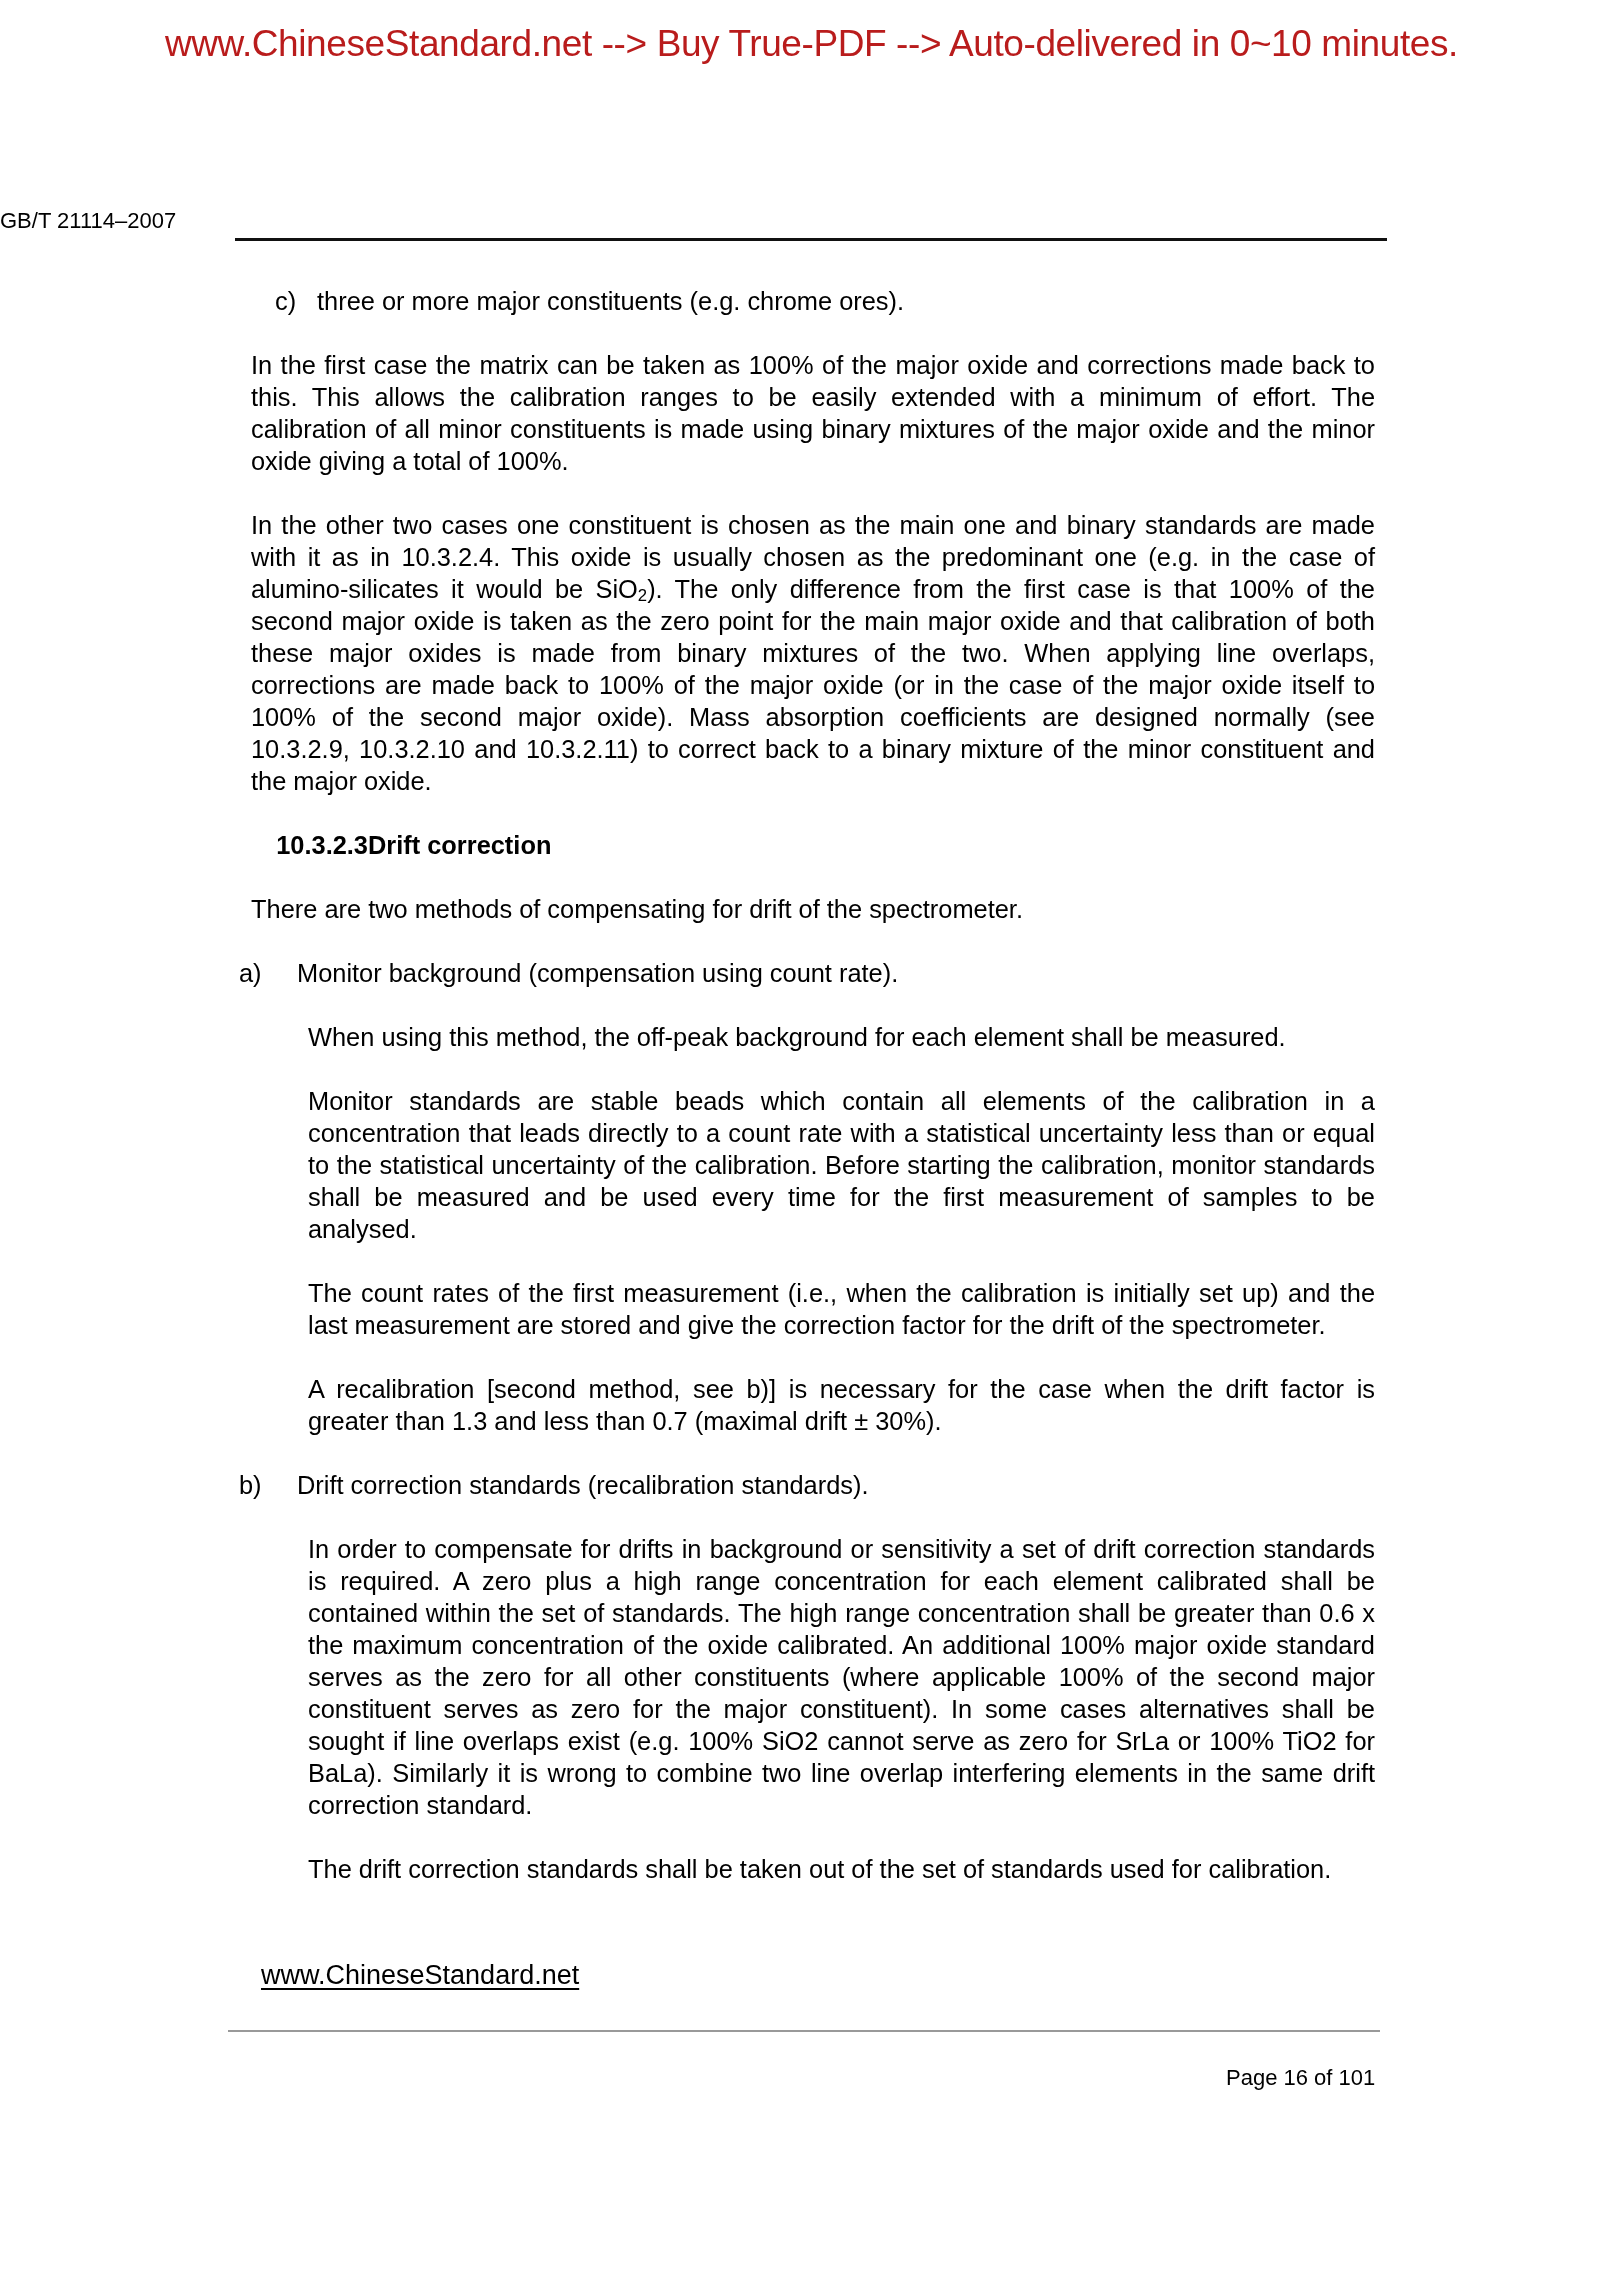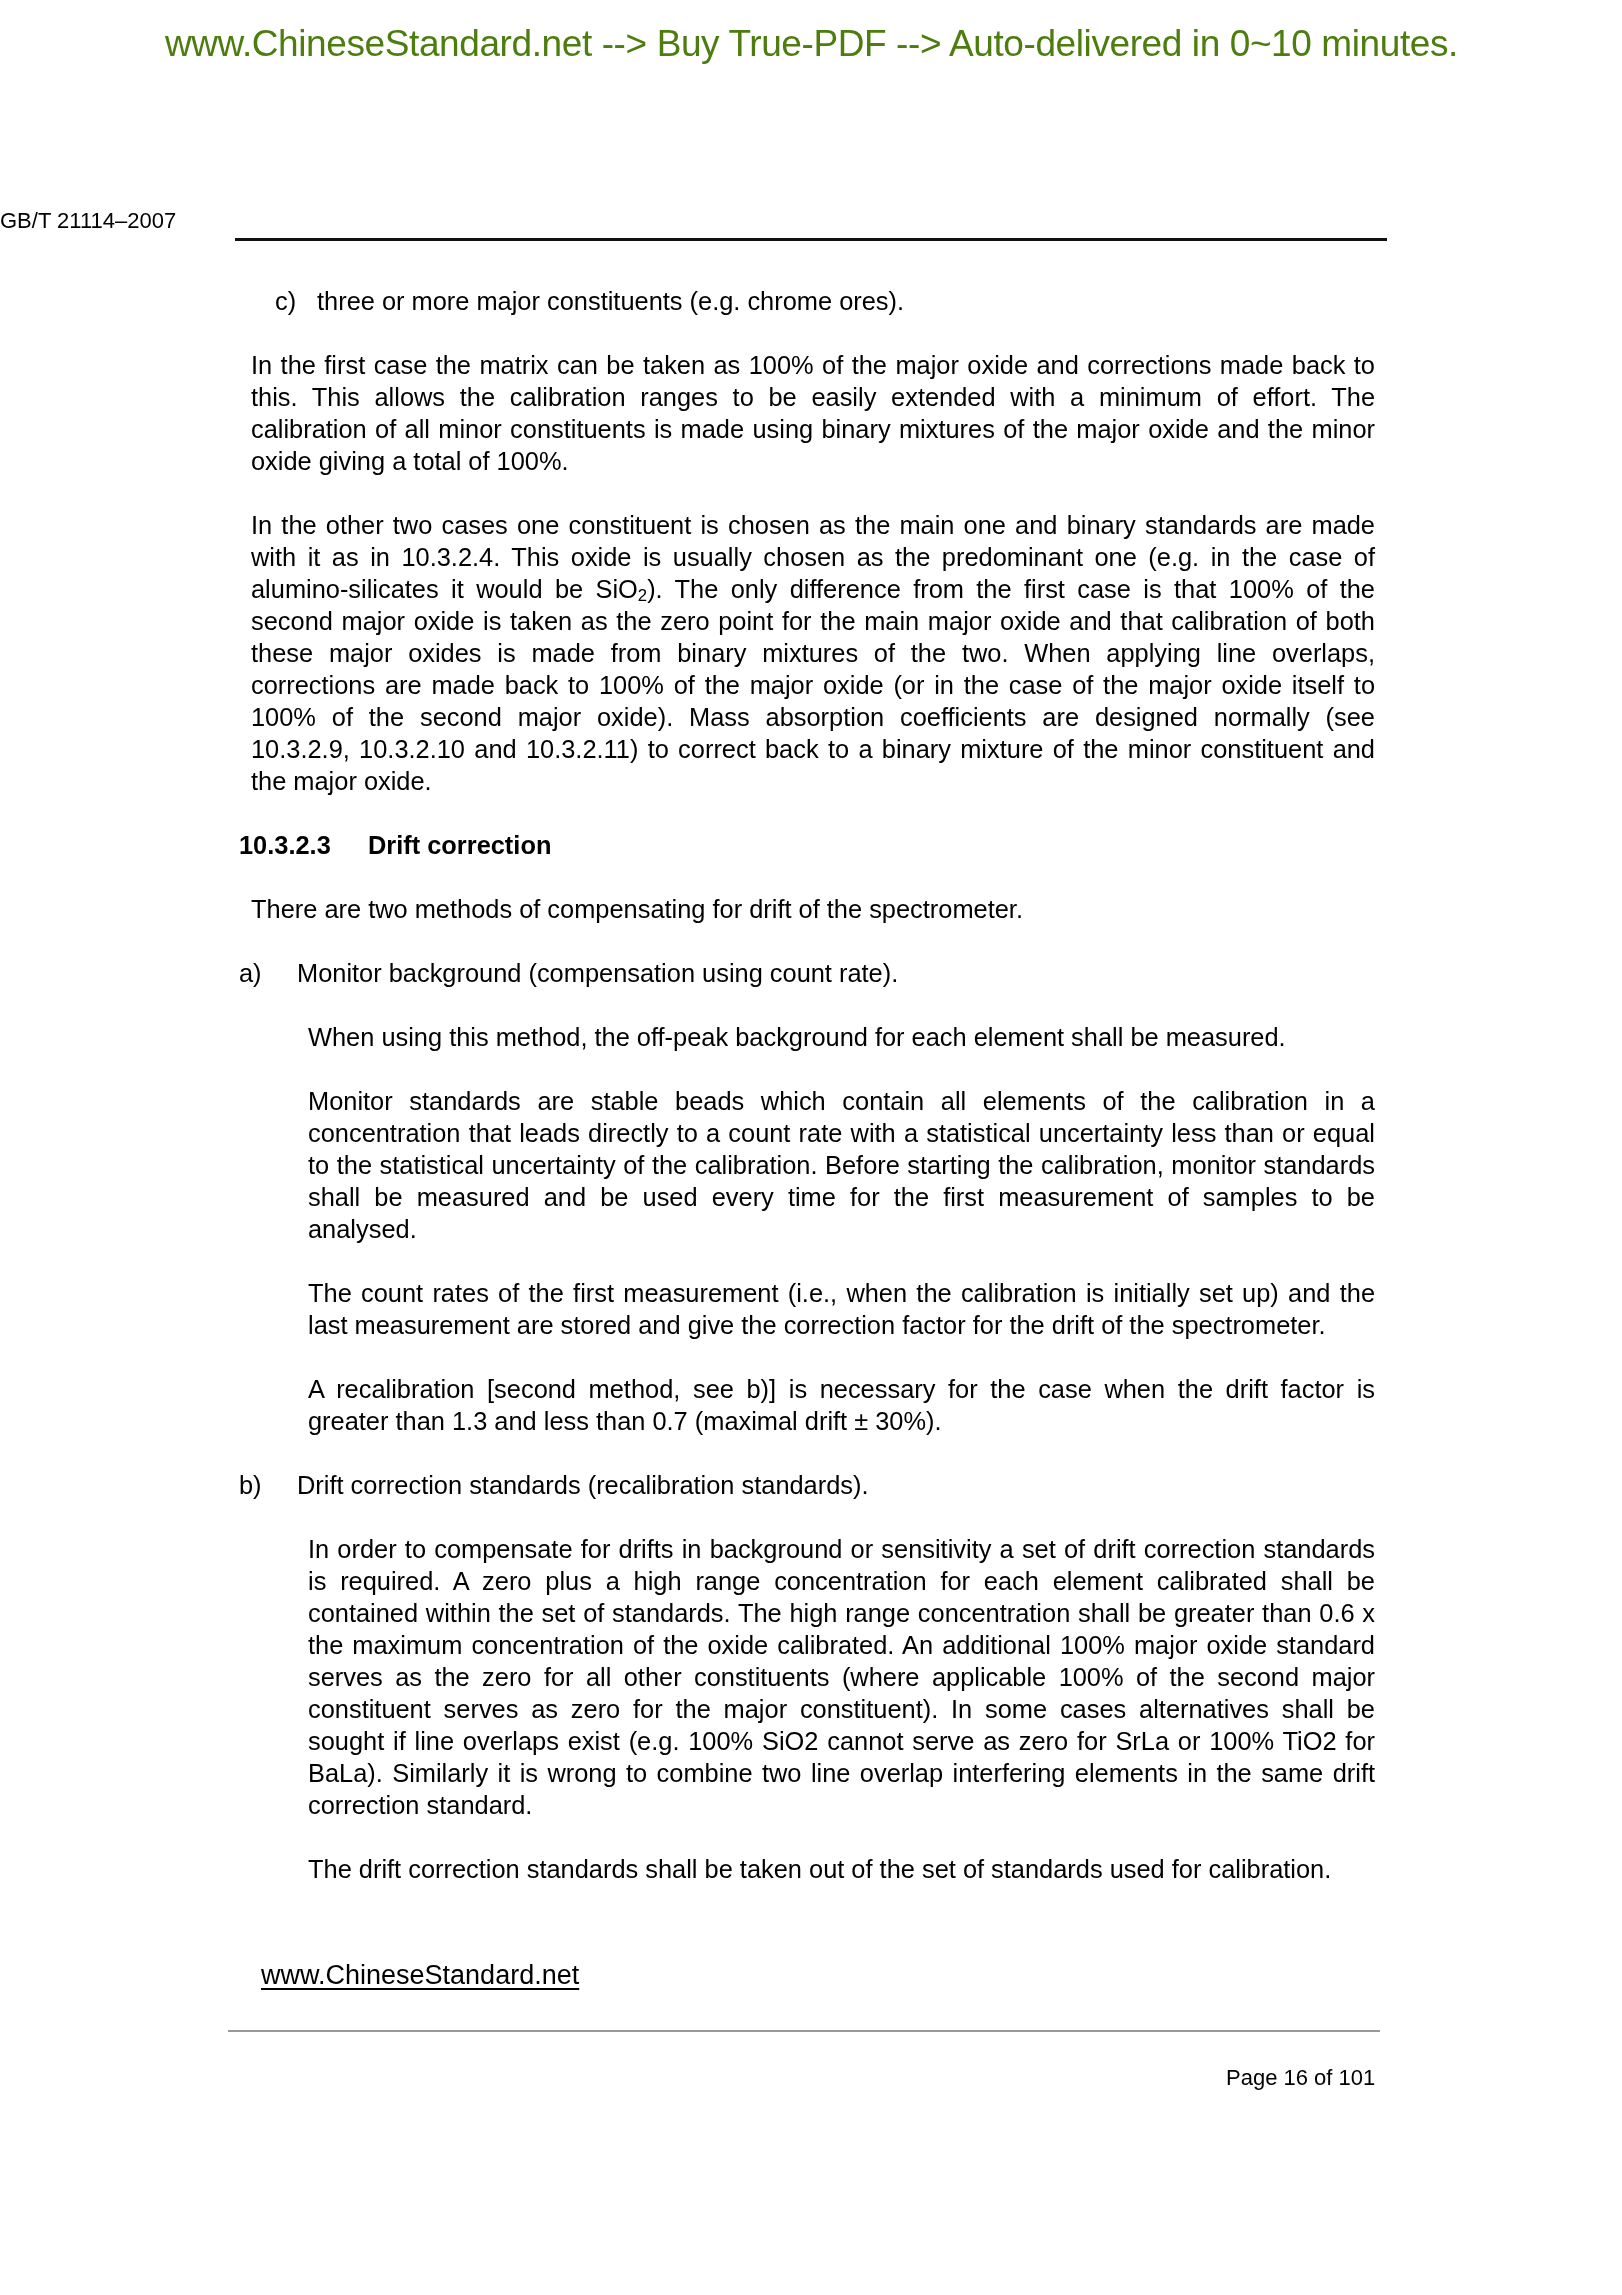--- a/index.html
+++ b/index.html
@@ -1,33 +1,33 @@
 <!DOCTYPE html>
 <html style="font-size:13.3px"><head>
 <meta charset="utf-8">
 <style>
   html, body { margin: 0; padding: 0; background: #ffffff; }
   body { width: 1623px; height: 2295px; position: relative; overflow: hidden;
          font-family: "Liberation Sans", sans-serif; color: #000; }
   .banner { position: absolute; top: 23px; left: 0; width: 1623px; text-align: center;
-            font-size: 37px; color: #4d7c0f; letter-spacing: -0.4px; }
+            font-size: 37px; color: #b91c1c; letter-spacing: -0.4px; }
   .doc-code { position: absolute; top: 208px; left: 0; width: 1623px; text-align: left;
               font-size: 22px; color: #000; }
   .hdr-rule { position: absolute; top: 238px; left: 235px; width: 1152px; height: 2.5px; background: #111; }
   .content { position: absolute; top: 285px; left: 239px; width: 1148px;
              font-size: 25.4px; line-height: 32px; }
   p { margin: 12px; text-align: justify; }
   .gap { margin-top: 32px; }
   .list-item { display: flex; }
   .marker { width: 58px; flex: none; }
   .list-c { padding-left: 36px; }
   .list-c .marker { width: 42px; }
   .indent { padding-left: 57px; }
   h4 { margin: 0; font-size: 25.4px; font-weight: bold; }
-  h4 .num { display: inline-block; width: 129px; }
+  h4 .num { display: inline-block; width: 129px; text-align: right; }
   sub { font-size: 16.7px; vertical-align: -3.3px; line-height: 0; }
   .ftr-rule { position: absolute; top: 2030px; left: 228px; width: 1152px; height: 1.7px; background: #999; }
   .ftr-link { position: absolute; top: 1960px; left: 261px; font-size: 27px; color: #000;
               text-decoration: underline; text-decoration-thickness: 1.7px; text-underline-offset: 4.2px; }
   .ftr-page { position: absolute; top: 2065px; left: 1226px; font-size: 22px; }
   .ftr-page b { font-weight: normal; }
 </style>
 </head>
 <body>
 

